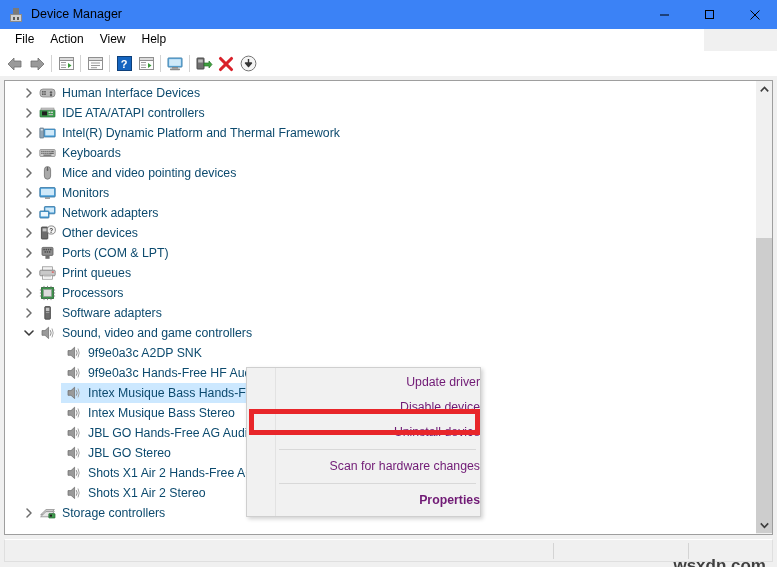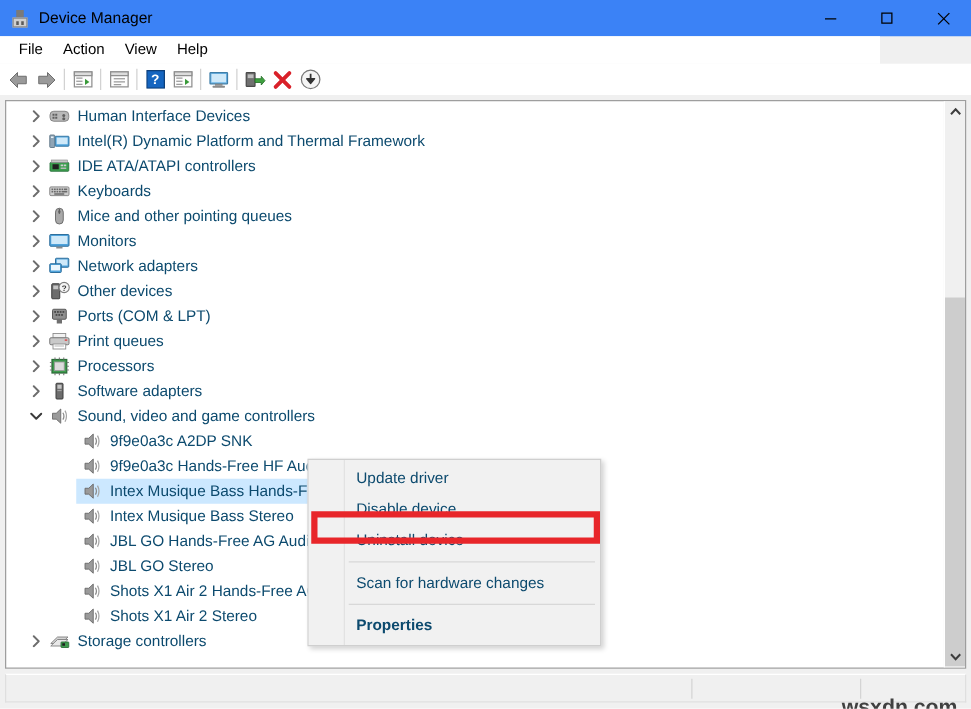--- a/index.html
+++ b/index.html
@@ -254,23 +254,24 @@
     width: 28px;
     background: #f1f1f1;
     border-right: 1px solid #e2e2e2;
   }
   .ctx-item {
     position: relative;
     height: 25px;
     line-height: 25px;
     padding-left: 38px;
     font-size: 12.3px;
-    color: #0c4a6e;
+    color: #701a75;
     z-index: 2;
     white-space: nowrap;
+    text-align: right;
   }
   .ctx-item.bold { font-weight: bold; }
   .ctx-sep {
     position: relative;
     height: 1px;
     margin: 4px 4px 4px 32px;
     background: #d8d8d8;
     z-index: 2;
   }
   .ctx-highlight {
@@ -424,42 +425,42 @@
             </svg></span>
           <span class="node-label">Human Interface Devices</span>
         </div>
         <div class="tree-row lvl1">
           <span class="expander">
             <svg width="8" height="10" viewBox="0 0 8 10">
               <path d="M2 1 L6 5 L2 9" fill="none" stroke="#6d6d6d" stroke-width="1.5" stroke-linecap="round" stroke-linejoin="round"></path>
             </svg>
           </span>
           <span class="node-icon"><svg width="17" height="16" viewBox="0 0 17 16">
-              <rect x="0.8" y="3" width="4" height="10" rx="0.6" fill="#8fa4b5" stroke="#5c7384" stroke-width="0.7"></rect>
-              <rect x="1.8" y="4.2" width="2" height="1.2" fill="#e9f2f8"></rect>
-              <rect x="5.2" y="4" width="11" height="8" rx="0.6" fill="#4fa3db" stroke="#2f6f9c" stroke-width="0.7"></rect>
-              <rect x="6.3" y="5" width="8.8" height="5.4" fill="#cfe9f9"></rect>
-            </svg></span>
-          <span class="node-label">Intel(R) Dynamic Platform and Thermal Framework</span>
-        </div>
-        <div class="tree-row lvl1">
-          <span class="expander">
-            <svg width="8" height="10" viewBox="0 0 8 10">
-              <path d="M2 1 L6 5 L2 9" fill="none" stroke="#6d6d6d" stroke-width="1.5" stroke-linecap="round" stroke-linejoin="round"></path>
-            </svg>
-          </span>
-          <span class="node-icon"><svg width="17" height="16" viewBox="0 0 17 16">
               <rect x="1" y="5" width="15" height="7" rx="0.6" fill="#3c9e4e" stroke="#27703a" stroke-width="0.7"></rect>
               <rect x="3" y="6.4" width="5" height="4" fill="#1f1f1f"></rect>
               <rect x="9.5" y="6.6" width="2" height="1.4" fill="#cfcfcf"></rect>
               <rect x="12" y="6.6" width="2" height="1.4" fill="#cfcfcf"></rect>
               <rect x="9.5" y="9" width="4.5" height="1.2" fill="#b8b8b8"></rect>
               <rect x="2" y="3" width="13" height="2" fill="#c7c7c7" stroke="#8a8a8a" stroke-width="0.5"></rect>
             </svg></span>
           <span class="node-label">IDE ATA/ATAPI controllers</span>
+        </div>
+        <div class="tree-row lvl1">
+          <span class="expander">
+            <svg width="8" height="10" viewBox="0 0 8 10">
+              <path d="M2 1 L6 5 L2 9" fill="none" stroke="#6d6d6d" stroke-width="1.5" stroke-linecap="round" stroke-linejoin="round"></path>
+            </svg>
+          </span>
+          <span class="node-icon"><svg width="17" height="16" viewBox="0 0 17 16">
+              <rect x="0.8" y="3" width="4" height="10" rx="0.6" fill="#8fa4b5" stroke="#5c7384" stroke-width="0.7"></rect>
+              <rect x="1.8" y="4.2" width="2" height="1.2" fill="#e9f2f8"></rect>
+              <rect x="5.2" y="4" width="11" height="8" rx="0.6" fill="#4fa3db" stroke="#2f6f9c" stroke-width="0.7"></rect>
+              <rect x="6.3" y="5" width="8.8" height="5.4" fill="#cfe9f9"></rect>
+            </svg></span>
+          <span class="node-label">Intel(R) Dynamic Platform and Thermal Framework</span>
         </div>
         <div class="tree-row lvl1">
           <span class="expander">
             <svg width="8" height="10" viewBox="0 0 8 10">
               <path d="M2 1 L6 5 L2 9" fill="none" stroke="#6d6d6d" stroke-width="1.5" stroke-linecap="round" stroke-linejoin="round"></path>
             </svg>
           </span>
           <span class="node-icon"><svg width="17" height="16" viewBox="0 0 17 16">
               <rect x="0.8" y="4.5" width="15.4" height="7" rx="1" fill="#cdcdcd" stroke="#7e7e7e" stroke-width="0.7"></rect>
               <rect x="2.2" y="5.8" width="1.4" height="1.3" fill="#6a6a6a"></rect>
@@ -481,21 +482,21 @@
           <span class="expander">
             <svg width="8" height="10" viewBox="0 0 8 10">
               <path d="M2 1 L6 5 L2 9" fill="none" stroke="#6d6d6d" stroke-width="1.5" stroke-linecap="round" stroke-linejoin="round"></path>
             </svg>
           </span>
           <span class="node-icon"><svg width="17" height="16" viewBox="0 0 17 16">
               <rect x="5.4" y="1.6" width="6.2" height="12.6" rx="3.1" fill="#a9a9a9" stroke="#6f6f6f" stroke-width="0.8"></rect>
               <line x1="8.5" y1="2" x2="8.5" y2="6" stroke="#5a5a5a" stroke-width="0.9"></line>
               <rect x="7.7" y="3.2" width="1.6" height="2.6" rx="0.8" fill="#5f5f5f"></rect>
             </svg></span>
-          <span class="node-label">Mice and other pointing queues</span>
+          <span class="node-label">Mice and video pointing devices</span>
         </div>
         <div class="tree-row lvl1">
           <span class="expander">
             <svg width="8" height="10" viewBox="0 0 8 10">
               <path d="M2 1 L6 5 L2 9" fill="none" stroke="#6d6d6d" stroke-width="1.5" stroke-linecap="round" stroke-linejoin="round"></path>
             </svg>
           </span>
           <span class="node-icon"><svg width="17" height="16" viewBox="0 0 17 16">
               <rect x="0.8" y="2.6" width="15.4" height="9.4" rx="0.8" fill="#4fa3db" stroke="#2f6f9c" stroke-width="0.8"></rect>
               <rect x="2" y="3.8" width="13" height="6.4" fill="#cfe9f9"></rect>

